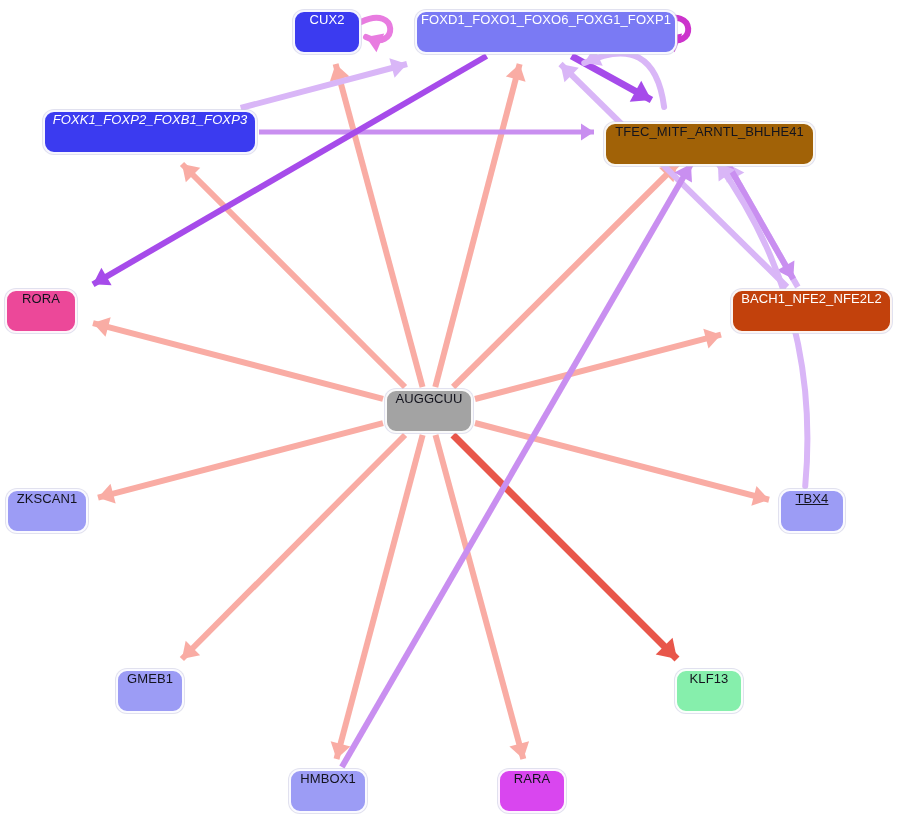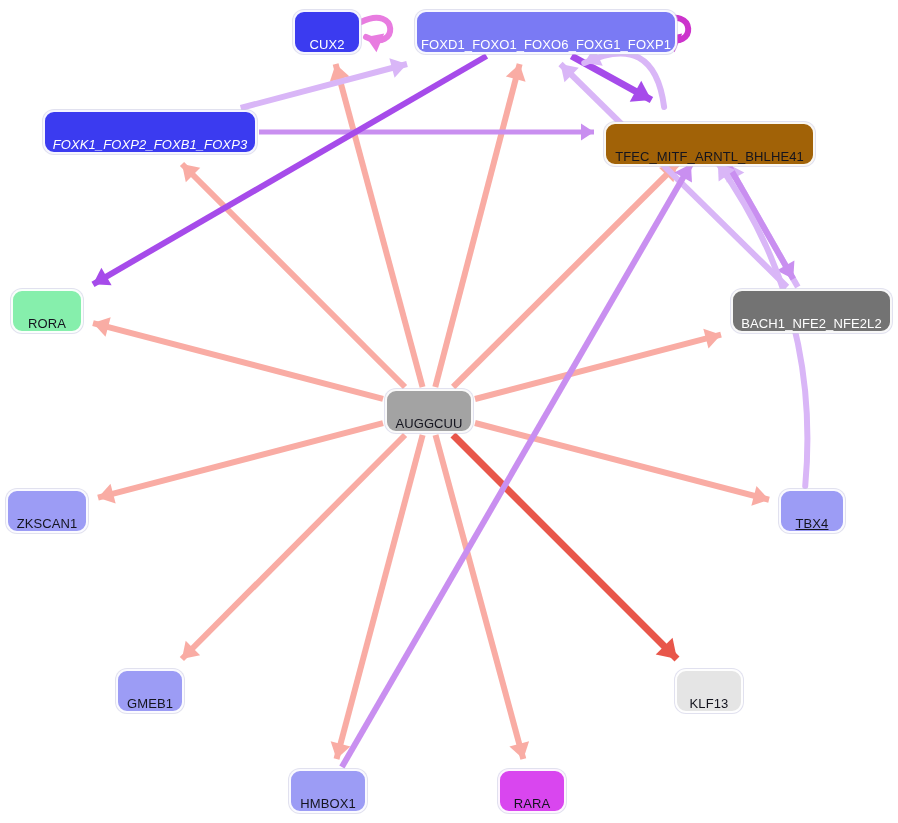--- a/index.html
+++ b/index.html
@@ -21,21 +21,21 @@
     position: absolute;
     left: 0;
     top: 0;
     width: 898px;
     height: 823px;
   }
   .node {
     position: absolute;
     box-sizing: border-box;
     display: flex;
-    align-items: flex-end;
+    align-items: flex-start;
     justify-content: center;
     border-radius: 11px;
     border: 2px solid rgba(255,255,255,0.95);
     box-shadow: 0 0 0 1px rgba(200,200,225,0.55);
     font-size: 13px;
     letter-spacing: 0.1px;
     white-space: nowrap;
     user-select: none;
   }
   .node-label {
@@ -150,39 +150,39 @@
       </div>
       <div class="node" style="left: 415px; top: 10px; width: 262px; height: 44px; background: rgb(122, 122, 244); color: rgb(255, 255, 255);">
         <span class="node-label">FOXD1_FOXO1_FOXO6_FOXG1_FOXP1</span>
       </div>
       <div class="node" style="left: 43px; top: 110px; width: 214px; height: 44px; background: rgb(59, 59, 240); color: rgb(255, 255, 255); font-style: italic;">
         <span class="node-label">FOXK1_FOXP2_FOXB1_FOXP3</span>
       </div>
       <div class="node" style="left: 604px; top: 122px; width: 211px; height: 44px; background: #a16207; color: rgb(20, 20, 30);">
         <span class="node-label">TFEC_MITF_ARNTL_BHLHE41</span>
       </div>
-      <div class="node" style="left: 11px; top: 289px; width: 72px; height: 44px; background: #86efac; color: rgb(20, 20, 30);">
+      <div class="node" style="left: 5px; top: 289px; width: 72px; height: 44px; background: #ec4899; color: rgb(20, 20, 30);">
         <span class="node-label">RORA</span>
       </div>
-      <div class="node" style="left: 731px; top: 289px; width: 161px; height: 44px; background: #737373; color: rgb(255, 255, 255);">
+      <div class="node" style="left: 731px; top: 289px; width: 161px; height: 44px; background: #c2410c; color: rgb(255, 255, 255);">
         <span class="node-label">BACH1_NFE2_NFE2L2</span>
       </div>
       <div class="node" style="left: 385px; top: 389px; width: 88px; height: 44px; background: #a3a3a3; color: rgb(20, 20, 30);">
         <span class="node-label">AUGGCUU</span>
       </div>
       <div class="node" style="left: 6px; top: 489px; width: 82px; height: 44px; background: rgb(156, 156, 245); color: rgb(20, 20, 30);">
         <span class="node-label">ZKSCAN1</span>
       </div>
       <div class="node" style="left: 779px; top: 489px; width: 66px; height: 44px; background: rgb(156, 156, 245); color: rgb(20, 20, 30); text-decoration: underline;">
         <span class="node-label">TBX4</span>
       </div>
       <div class="node" style="left: 116px; top: 669px; width: 68px; height: 44px; background: rgb(156, 156, 245); color: rgb(20, 20, 30);">
         <span class="node-label">GMEB1</span>
       </div>
-      <div class="node" style="left: 675px; top: 669px; width: 68px; height: 44px; background: #e5e5e5; color: rgb(20, 20, 30);">
+      <div class="node" style="left: 675px; top: 669px; width: 68px; height: 44px; background: #86efac; color: rgb(20, 20, 30);">
         <span class="node-label">KLF13</span>
       </div>
       <div class="node" style="left: 289px; top: 769px; width: 78px; height: 44px; background: rgb(156, 156, 245); color: rgb(20, 20, 30);">
         <span class="node-label">HMBOX1</span>
       </div>
       <div class="node" style="left: 498px; top: 769px; width: 68px; height: 44px; background: #d946ef; color: rgb(20, 20, 30);">
         <span class="node-label">RARA</span>
       </div>
     </div>
 </div>

